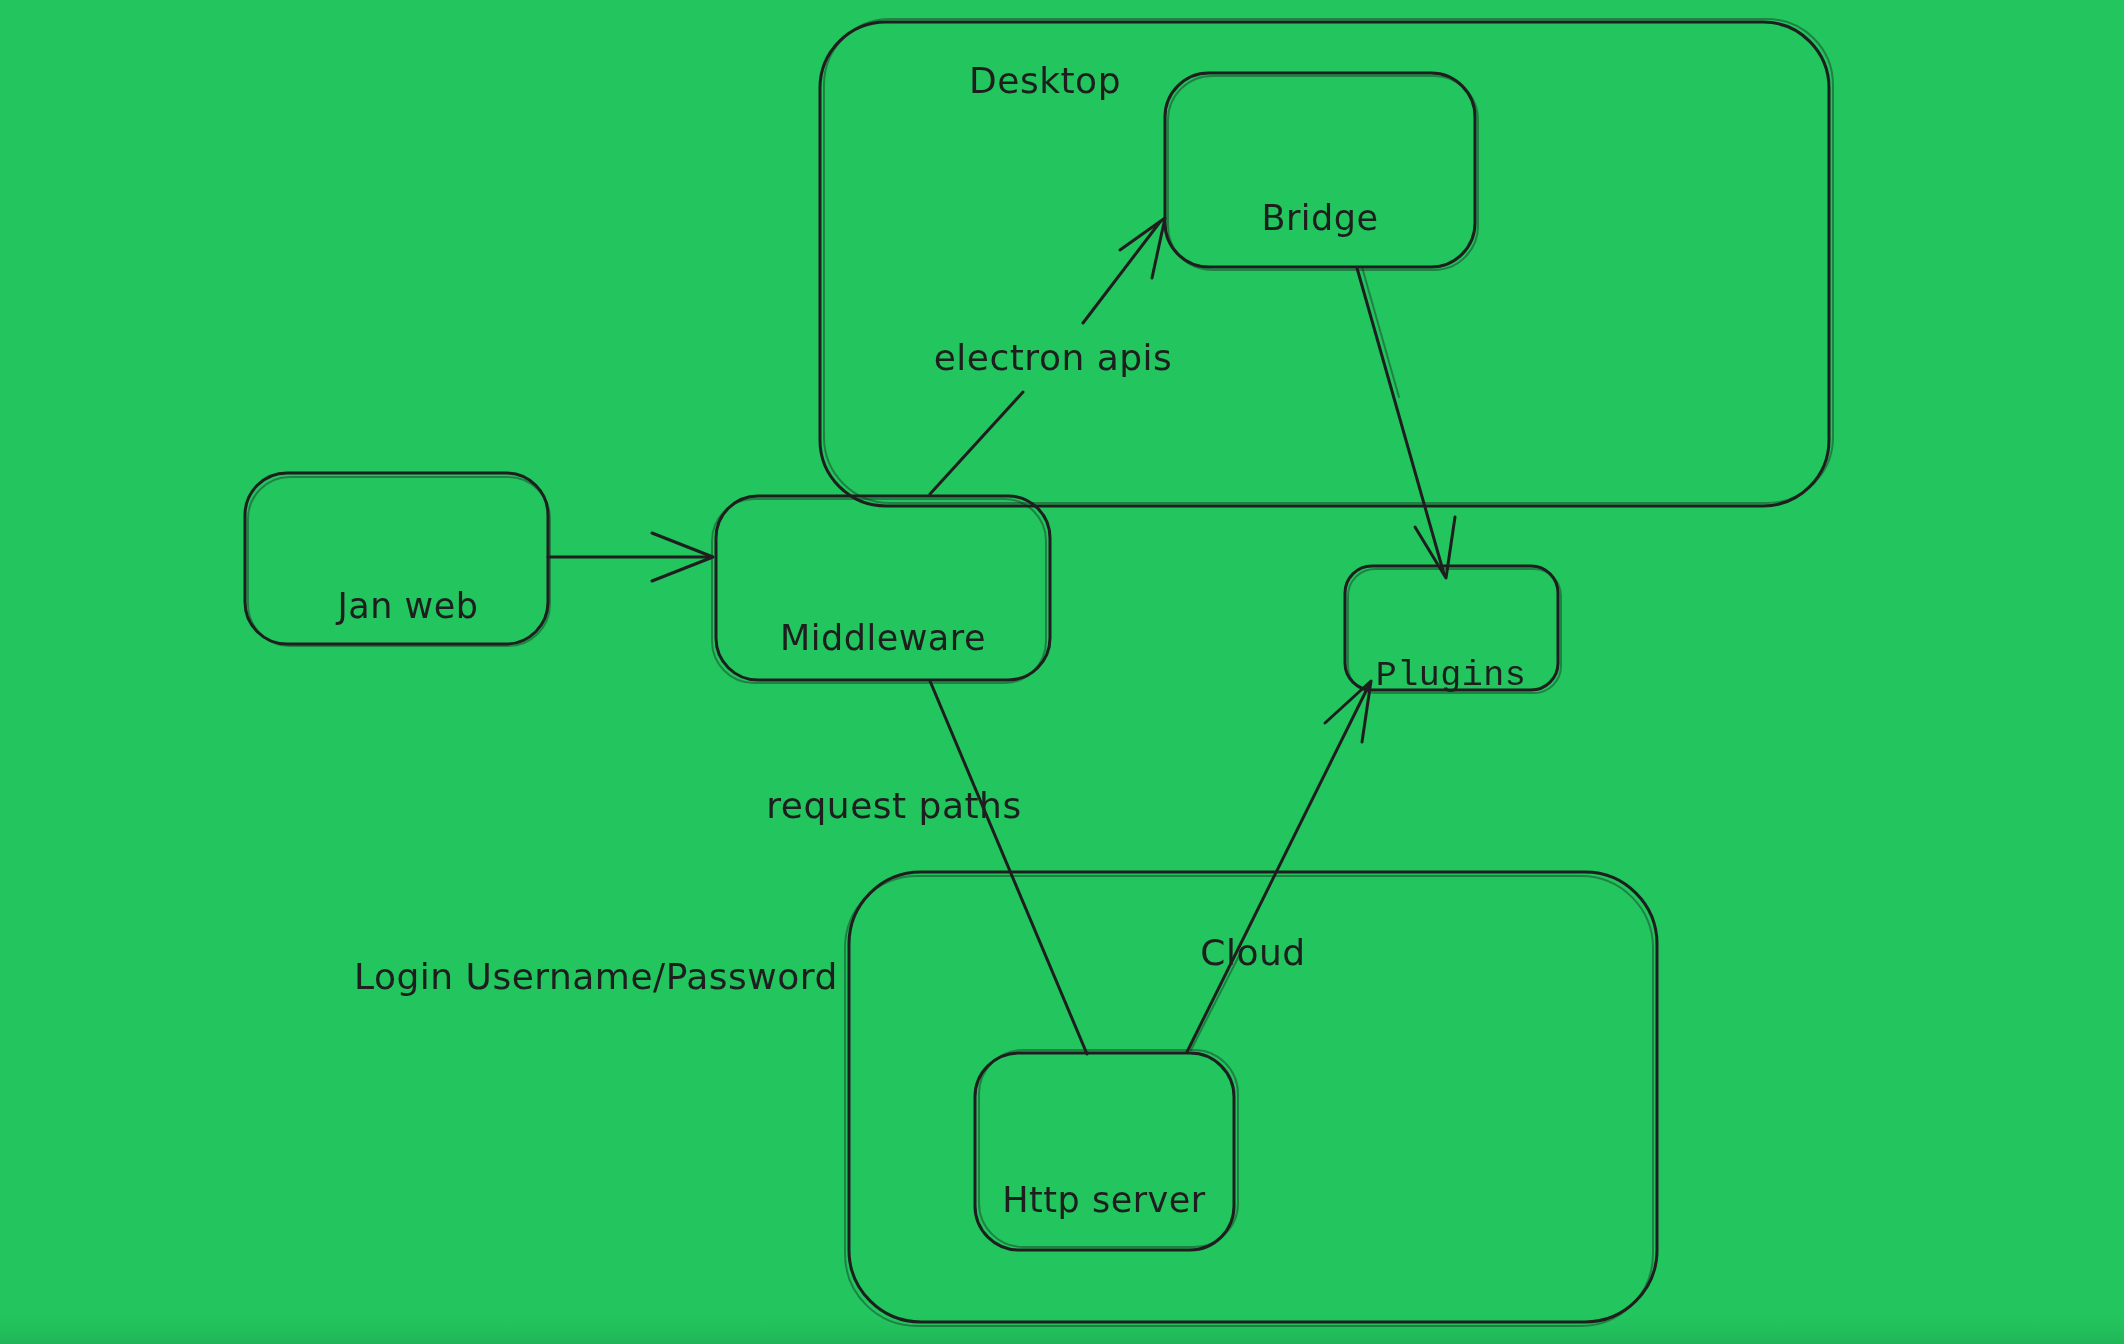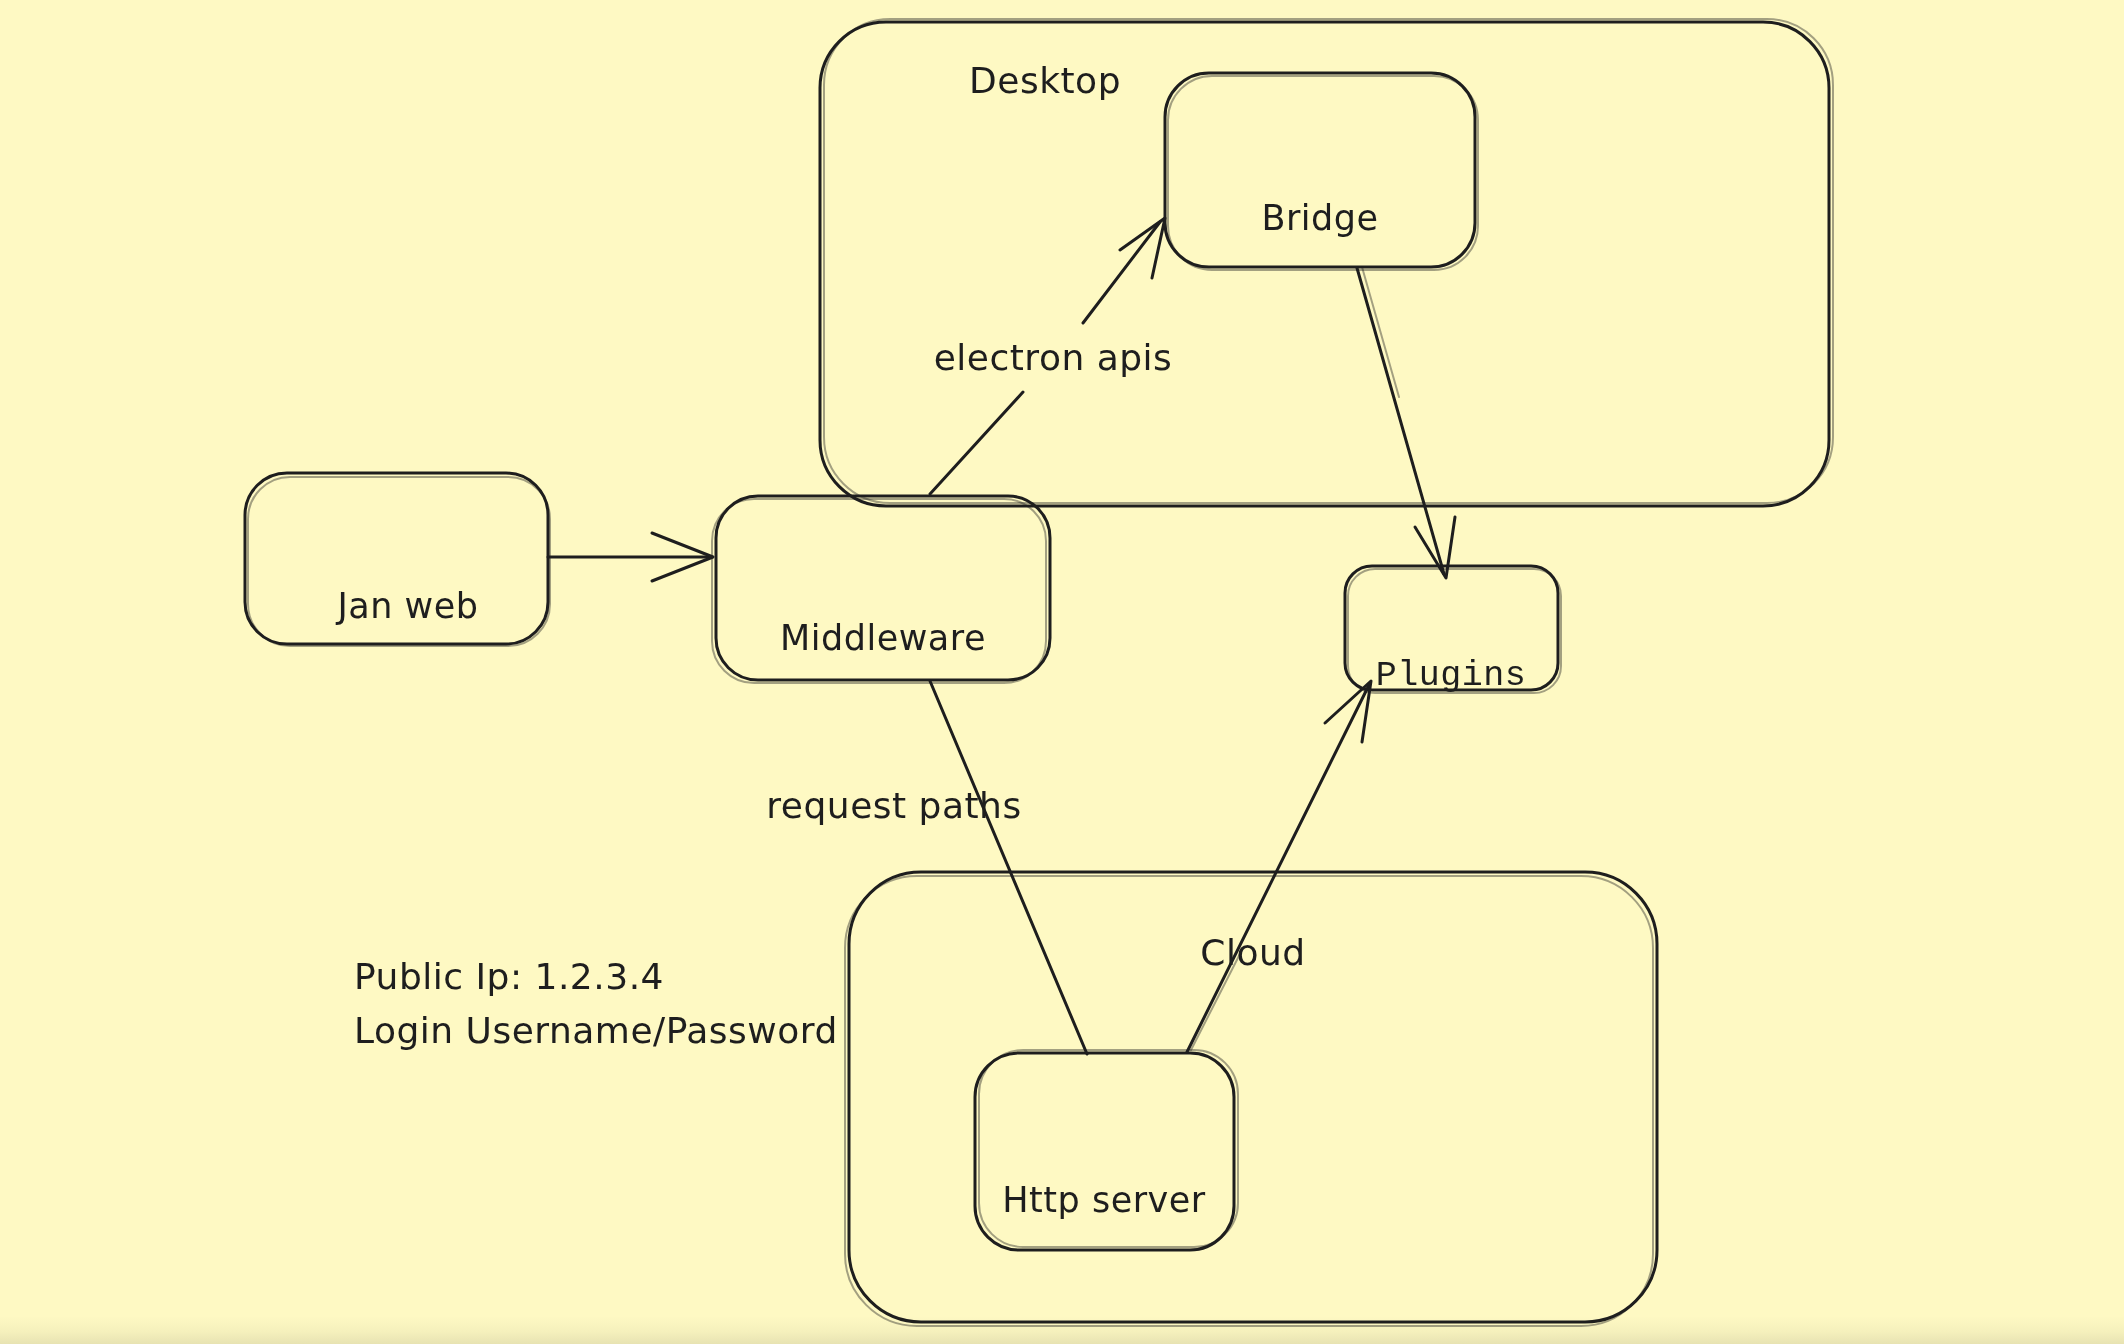--- a/index.html
+++ b/index.html
@@ -4,21 +4,21 @@
 <style>
   html, body {
     margin: 0;
     padding: 0;
     background: #ffffff;
   }
   .stage {
     position: relative;
     width: 2124px;
     height: 1344px;
-    background: #fef9c3;
+    background: #22c55e;
     overflow: hidden;
     font-family: "DejaVu Sans", "Liberation Sans", sans-serif;
     color: #1e1e1e;
   }
   svg.shapes {
     position: absolute;
     left: 0;
     top: 0;
   }
   svg.shapes * {
@@ -126,18 +126,17 @@
 
   <div class="lbl node" style="left:1451px; top:628px;font-family:Liberation Mono, monospace;">Plugins</div>
 
   <div class="lbl node" style="left:1104px; top:1152px;">Http server</div>
 
   <div class="lbl" style="left:1053px; top:357px;">electron apis</div>
 
   <div class="lbl" style="left:894px; top:805px;">request paths</div>
 
   <div class="annotation">
-    <div>Public Ip: 1.2.3.4</div>
     <div>Login Username/Password</div>
   </div>
 
   <div class="bottom-fade"></div>
 </div>
 
 </body></html>

